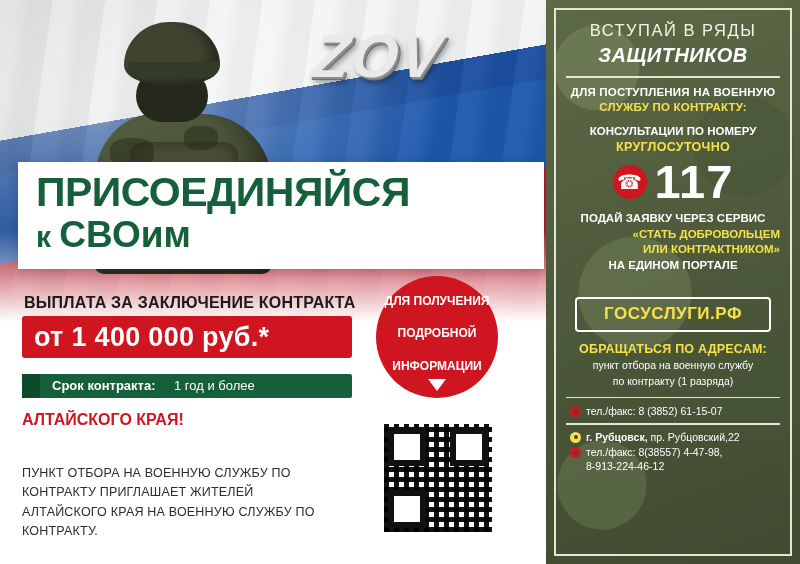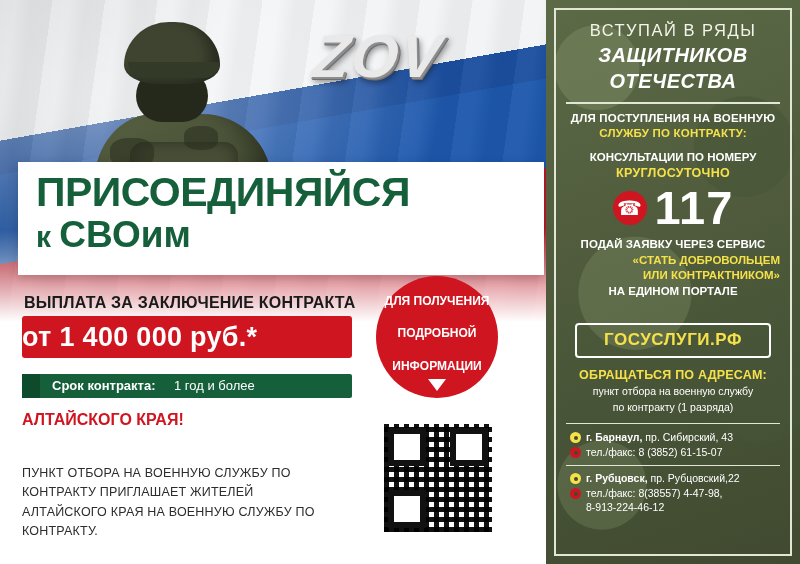--- a/index.html
+++ b/index.html
@@ -134,21 +134,21 @@
       4px 5px 6px rgba(0,0,0,.45);
     transform: skewX(-6deg);
   }
 
   
   .headline {
     position: absolute;
     left: 18px; top: 162px;
     width: 492px;
     background: #ffffff;
-    padding: 10px 16px 20px 18px;
+    padding: 10px 16px 14px 18px;
     box-shadow: 0 3px 10px rgba(0,0,0,.18);
   }
   .headline .l1 {
     font-size: 41px;
     font-weight: bold;
     color: #15603a;
     line-height: 1.02;
     letter-spacing: -0.5px;
   }
   .headline .l2 {
@@ -175,20 +175,21 @@
     width: 330px; height: 42px;
     background: #cf1520;
     border-radius: 3px;
   }
   .payout-box span {
     display: block;
     color: #ffffff;
     font-size: 27px;
     font-weight: bold;
     line-height: 42px;
+    padding-left: 12px;
     letter-spacing: .3px;
   }
 
   
   .term {
     position: absolute;
     left: 22px; top: 374px;
     width: 330px; height: 24px;
     background: #15603a;
     border-radius: 2px;
@@ -505,21 +506,20 @@
       <div class="qr-eye tr"></div>
       <div class="qr-eye bl"></div>
     </div>
   </div>
 
   <div class="right">
     <div class="right-inner">
 
       <div class="r-join">ВСТУПАЙ В РЯДЫ</div>
       <div class="r-defenders">ЗАЩИТНИКОВ</div>
-      <div class="r-defenders">ОТЕЧЕСТВА</div>
 
       <div class="r-rule"></div>
 
       <div class="r-forjoin">ДЛЯ ПОСТУПЛЕНИЯ НА ВОЕННУЮ</div>
       <div class="r-forjoin yel" style="color:#f5e14a">СЛУЖБУ ПО КОНТРАКТУ:</div>
 
       <div class="r-consult">КОНСУЛЬТАЦИИ ПО НОМЕРУ</div>
       <div class="r-roundclock">КРУГЛОСУТОЧНО</div>
 
       <div class="r-phone-row">
@@ -536,25 +536,20 @@
 
       <div class="r-gosuslugi">ГОСУСЛУГИ.РФ</div>
 
       <div class="r-addr-head">ОБРАЩАТЬСЯ ПО АДРЕСАМ:</div>
       <div class="r-addr-sub">пункт отбора на военную службу</div>
       <div class="r-addr-sub">по контракту (1 разряда)</div>
 
       <div class="r-rule2"></div>
 
       <div class="city">
-        <div class="city-line">
-          <span class="dot-ic"></span>
-          <span><b>г. Барнаул,</b>
-          <span>пр. Сибирский, 43</span></span>
-        </div>
         <div class="city-line">
           <span class="dot-ic red"></span>
           <span class="tel"><span>тел./факс:</span>
           <span>8 (3852) 61-15-07</span></span>
         </div>
       </div>
 
       <div class="r-rule2" style="margin:5px auto 5px auto;"></div>
 
       <div class="city">

